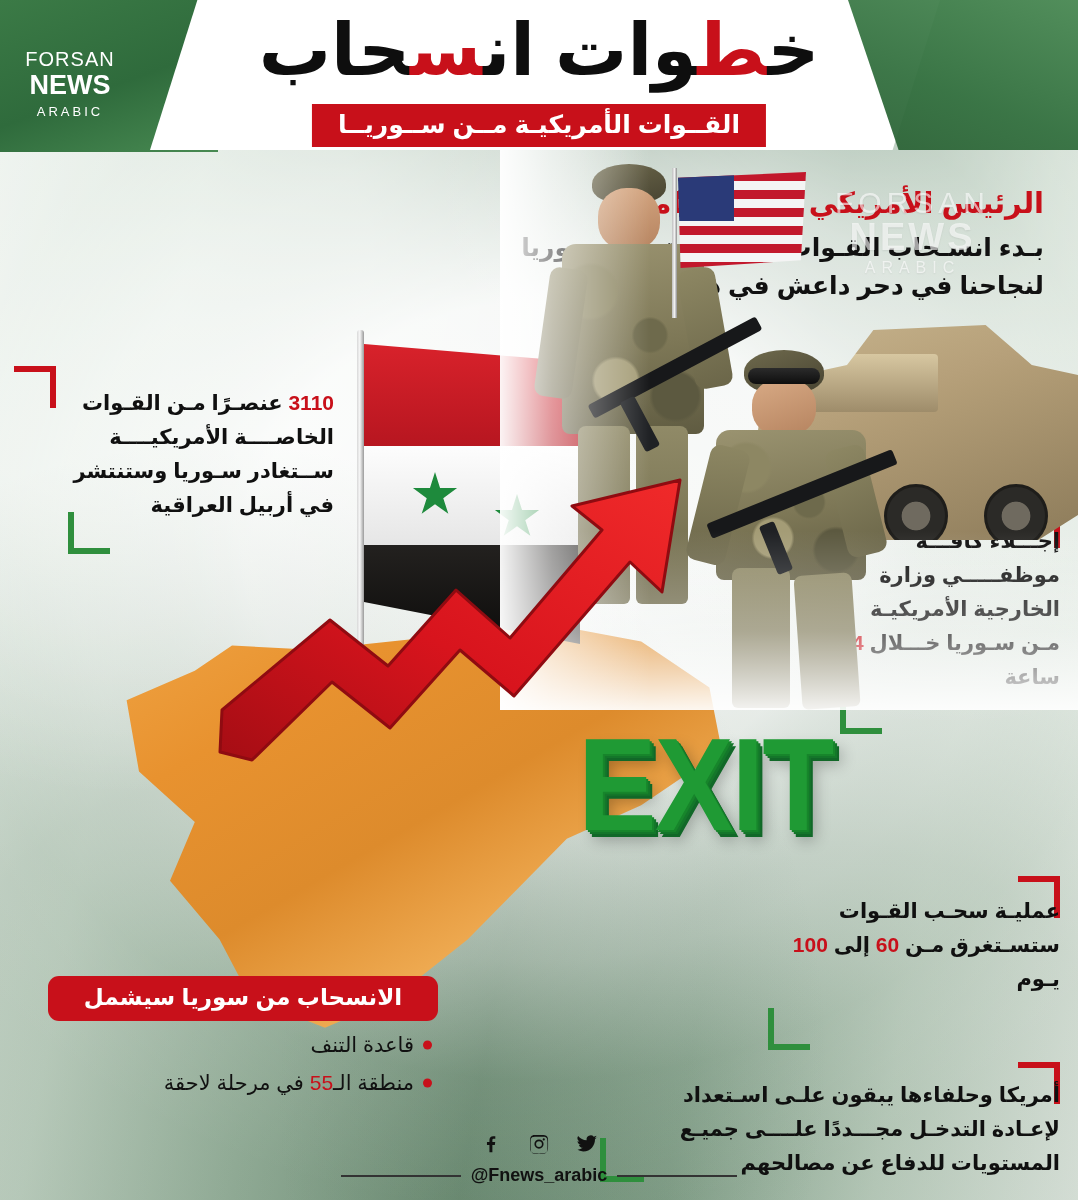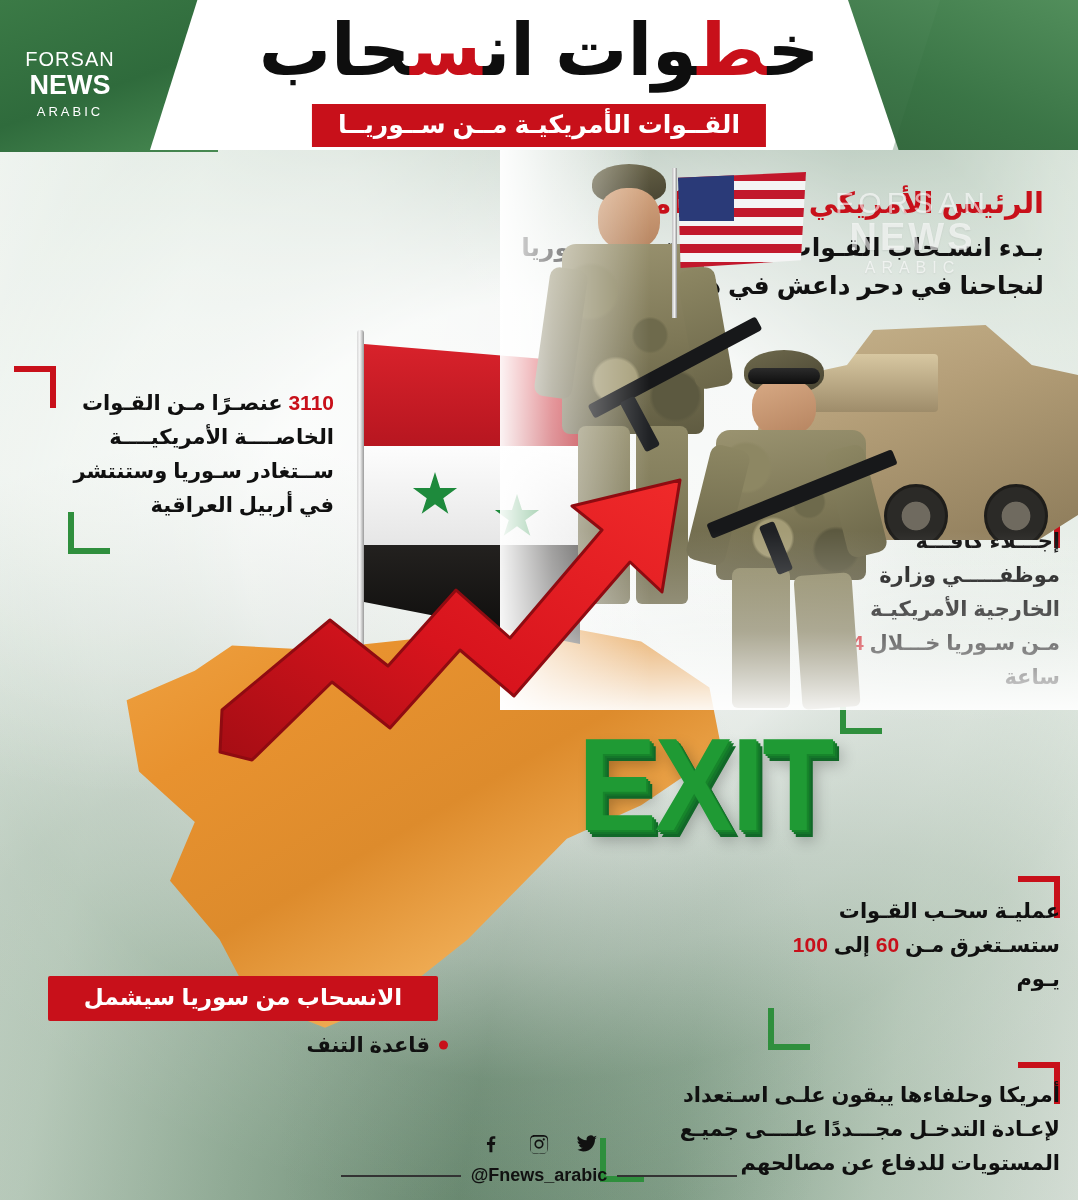--- a/index.html
+++ b/index.html
@@ -109,25 +109,25 @@
 
   #info-2130 { top: 386px; right: 744px; width: 290px; }
   #info-evac { top: 524px; right: 18px; width: 222px; text-align: right; }
   #info-days { top: 894px; right: 18px; width: 280px; text-align: right; }
   #info-return { top: 1078px; right: 18px; width: 440px; }
 
   
   .includes-title {
     position: absolute; top: 976px; right: 640px; width: 390px;
     background: #c8101a; color: #fff; font-size: 23px; font-weight: 800;
-    text-align: center; padding: 8px 10px 10px; border-radius: 2px;
+    text-align: center; padding: 8px 10px 10px; border-radius: 11px;
   }
   .includes-list {
-    position: absolute; top: 1026px; right: 628px; width: 390px;
-    text-align: right; color: #111; font-size: 21px; font-weight: 700;
+    position: absolute; top: 1026px; right: 644px; width: 390px;
+    text-align: right; color: #111; font-size: 21px; font-weight: 400;
   }
   .includes-list li {
     list-style: none; padding: 7px 0 7px 0; position: relative; padding-right: 20px;
   }
   .includes-list li::before {
     content: ""; position: absolute; right: 2px; top: 50%; transform: translateY(-50%);
     width: 9px; height: 9px; background: #c8101a; border-radius: 50%;
   }
   .includes-list .num { color: #c8101a; }
 
@@ -443,20 +443,21 @@
   <div class="br br-green bl" style="top:1008px; right:268px;"></div>
   <div class="info" id="info-days">عمليـة سحـب القـوات ستسـتغرق مـن <span class="num" style="color:#c8101a">60</span> إلى <span class="num" style="color:#c8101a">100</span> يـوم</div>
 
   <div class="br br-red tr" style="top:1062px; right:18px;"></div>
   <div class="gm bl2" style="bottom:18px; left:600px;"></div>
   <div class="info" id="info-return">أمريكا وحلفاءها يبقون علـى اسـتعداد لإعـادة التدخـل مجـــددًا علــــى جميـع المستويات للدفاع عن مصالحهم</div>
 
   <div class="includes-title">الانسحاب من سوريا سيشمل</div>
   <ul class="includes-list">
     <li>قاعدة التنف</li>
+    <li>منطقة الـ<span class="num" style="color:#c8101a">55</span> في مرحلة لاحقة</li>
   </ul>
 
   <div class="footer">
     <div class="social">
       <div class="sicon">
         <svg viewBox="0 0 24 24">
             <path d="M23 4.9c-.8.4-1.7.6-2.6.8 1-.6 1.7-1.5 2-2.6-.9.5-1.9.9-3 1.1A4.5 4.5 0 0 0 11.6 8 12.8 12.8 0 0 1 2.3 3.3a4.5 4.5 0 0 0 1.4 6 4.4 4.4 0 0 1-2-.6c0 2.1 1.5 3.9 3.5 4.3a4.5 4.5 0 0 1-2 .1 4.5 4.5 0 0 0 4.2 3.1A9 9 0 0 1 1 18.1a12.7 12.7 0 0 0 6.9 2c8.3 0 12.8-6.9 12.8-12.8v-.6c.9-.6 1.6-1.4 2.3-2.3z"></path>
           </svg>
       </div>
       <div class="sicon">

